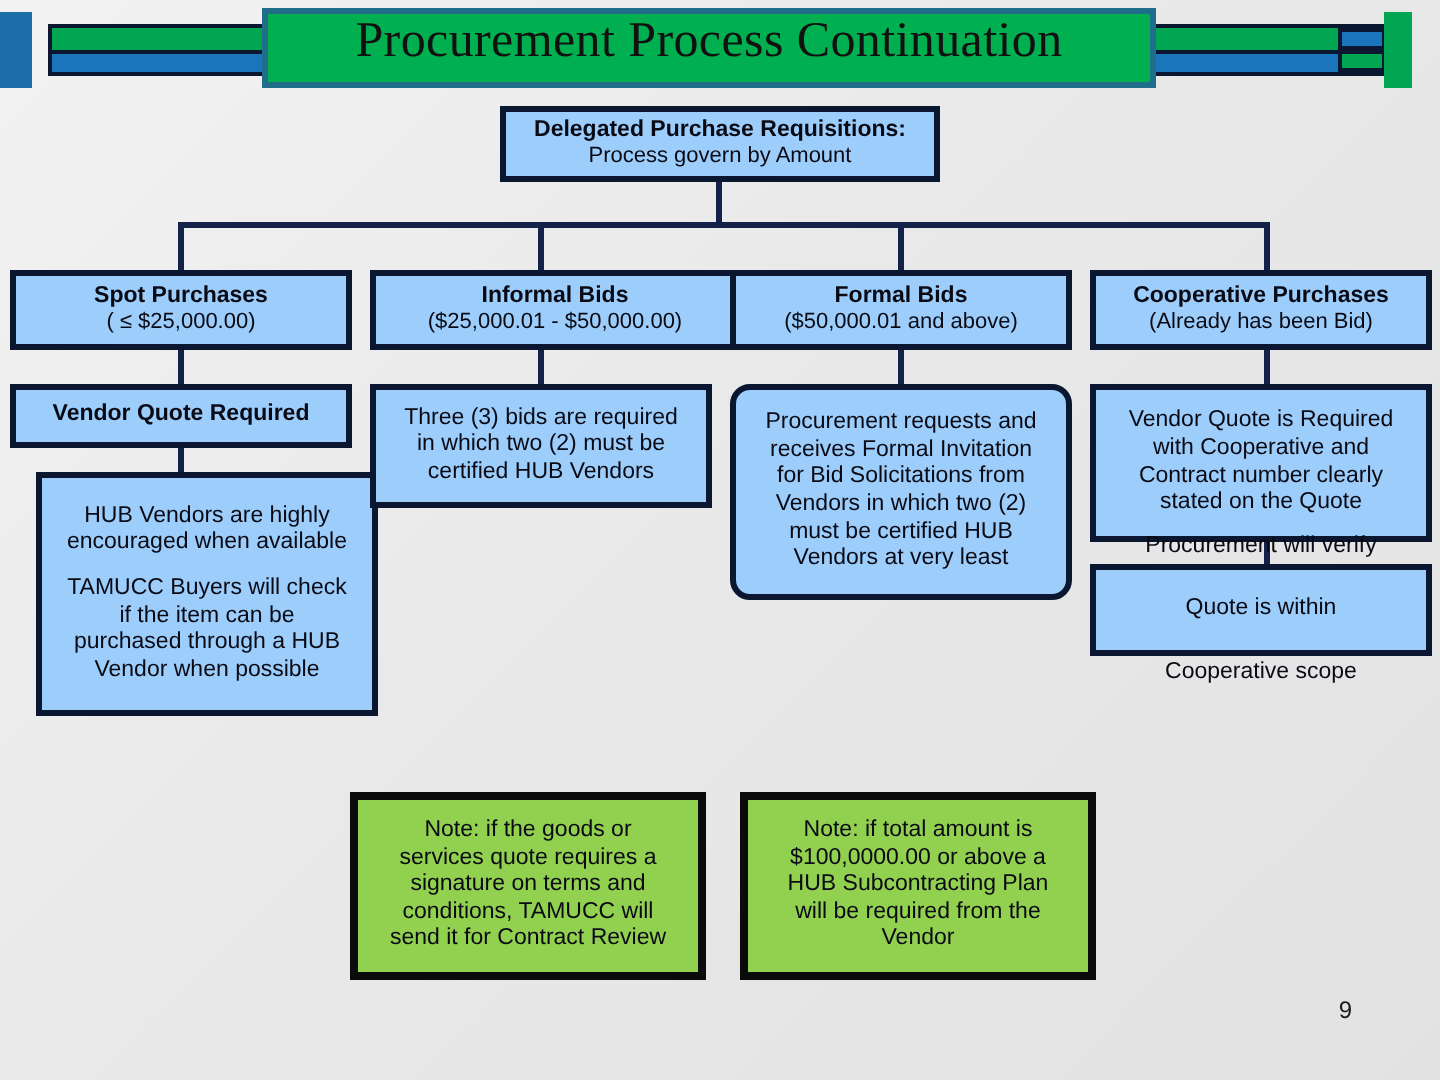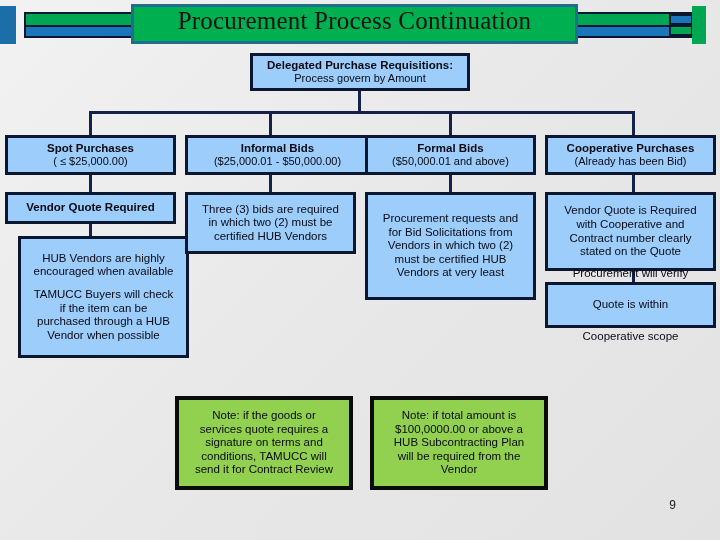--- a/index.html
+++ b/index.html
@@ -226,22 +226,23 @@
     <span class="ln b-body">certified HUB Vendors</span>
   </div>
 
   <div class="box" style="left:365px; top:135px; width:171px; height:40px;">
     <span class="ln hdr-main">Formal Bids</span>
     <span class="ln hdr-sub">($50,000.01 and above)</span>
   </div>
 
   <div class="conn v" style="left:449px; top:175px; height:17px;"></div>
 
-  <div class="box" style="left:365px; top:192px; width:171px; height:108px;">
+  <div class="box" style="left:365px; top:192px; width:171px; height:108px;border-radius:10px;">
     <span class="ln b-body">Procurement requests and</span>
+    <span class="ln b-body">receives Formal Invitation</span>
     <span class="ln b-body">for Bid Solicitations from</span>
     <span class="ln b-body">Vendors in which two (2)</span>
     <span class="ln b-body">must be certified HUB</span>
     <span class="ln b-body">Vendors at very least</span>
   </div>
 
   <div class="box" style="left:545px; top:135px; width:171px; height:40px;">
     <span class="ln hdr-main">Cooperative Purchases</span>
     <span class="ln hdr-sub">(Already has been Bid)</span>
   </div>

